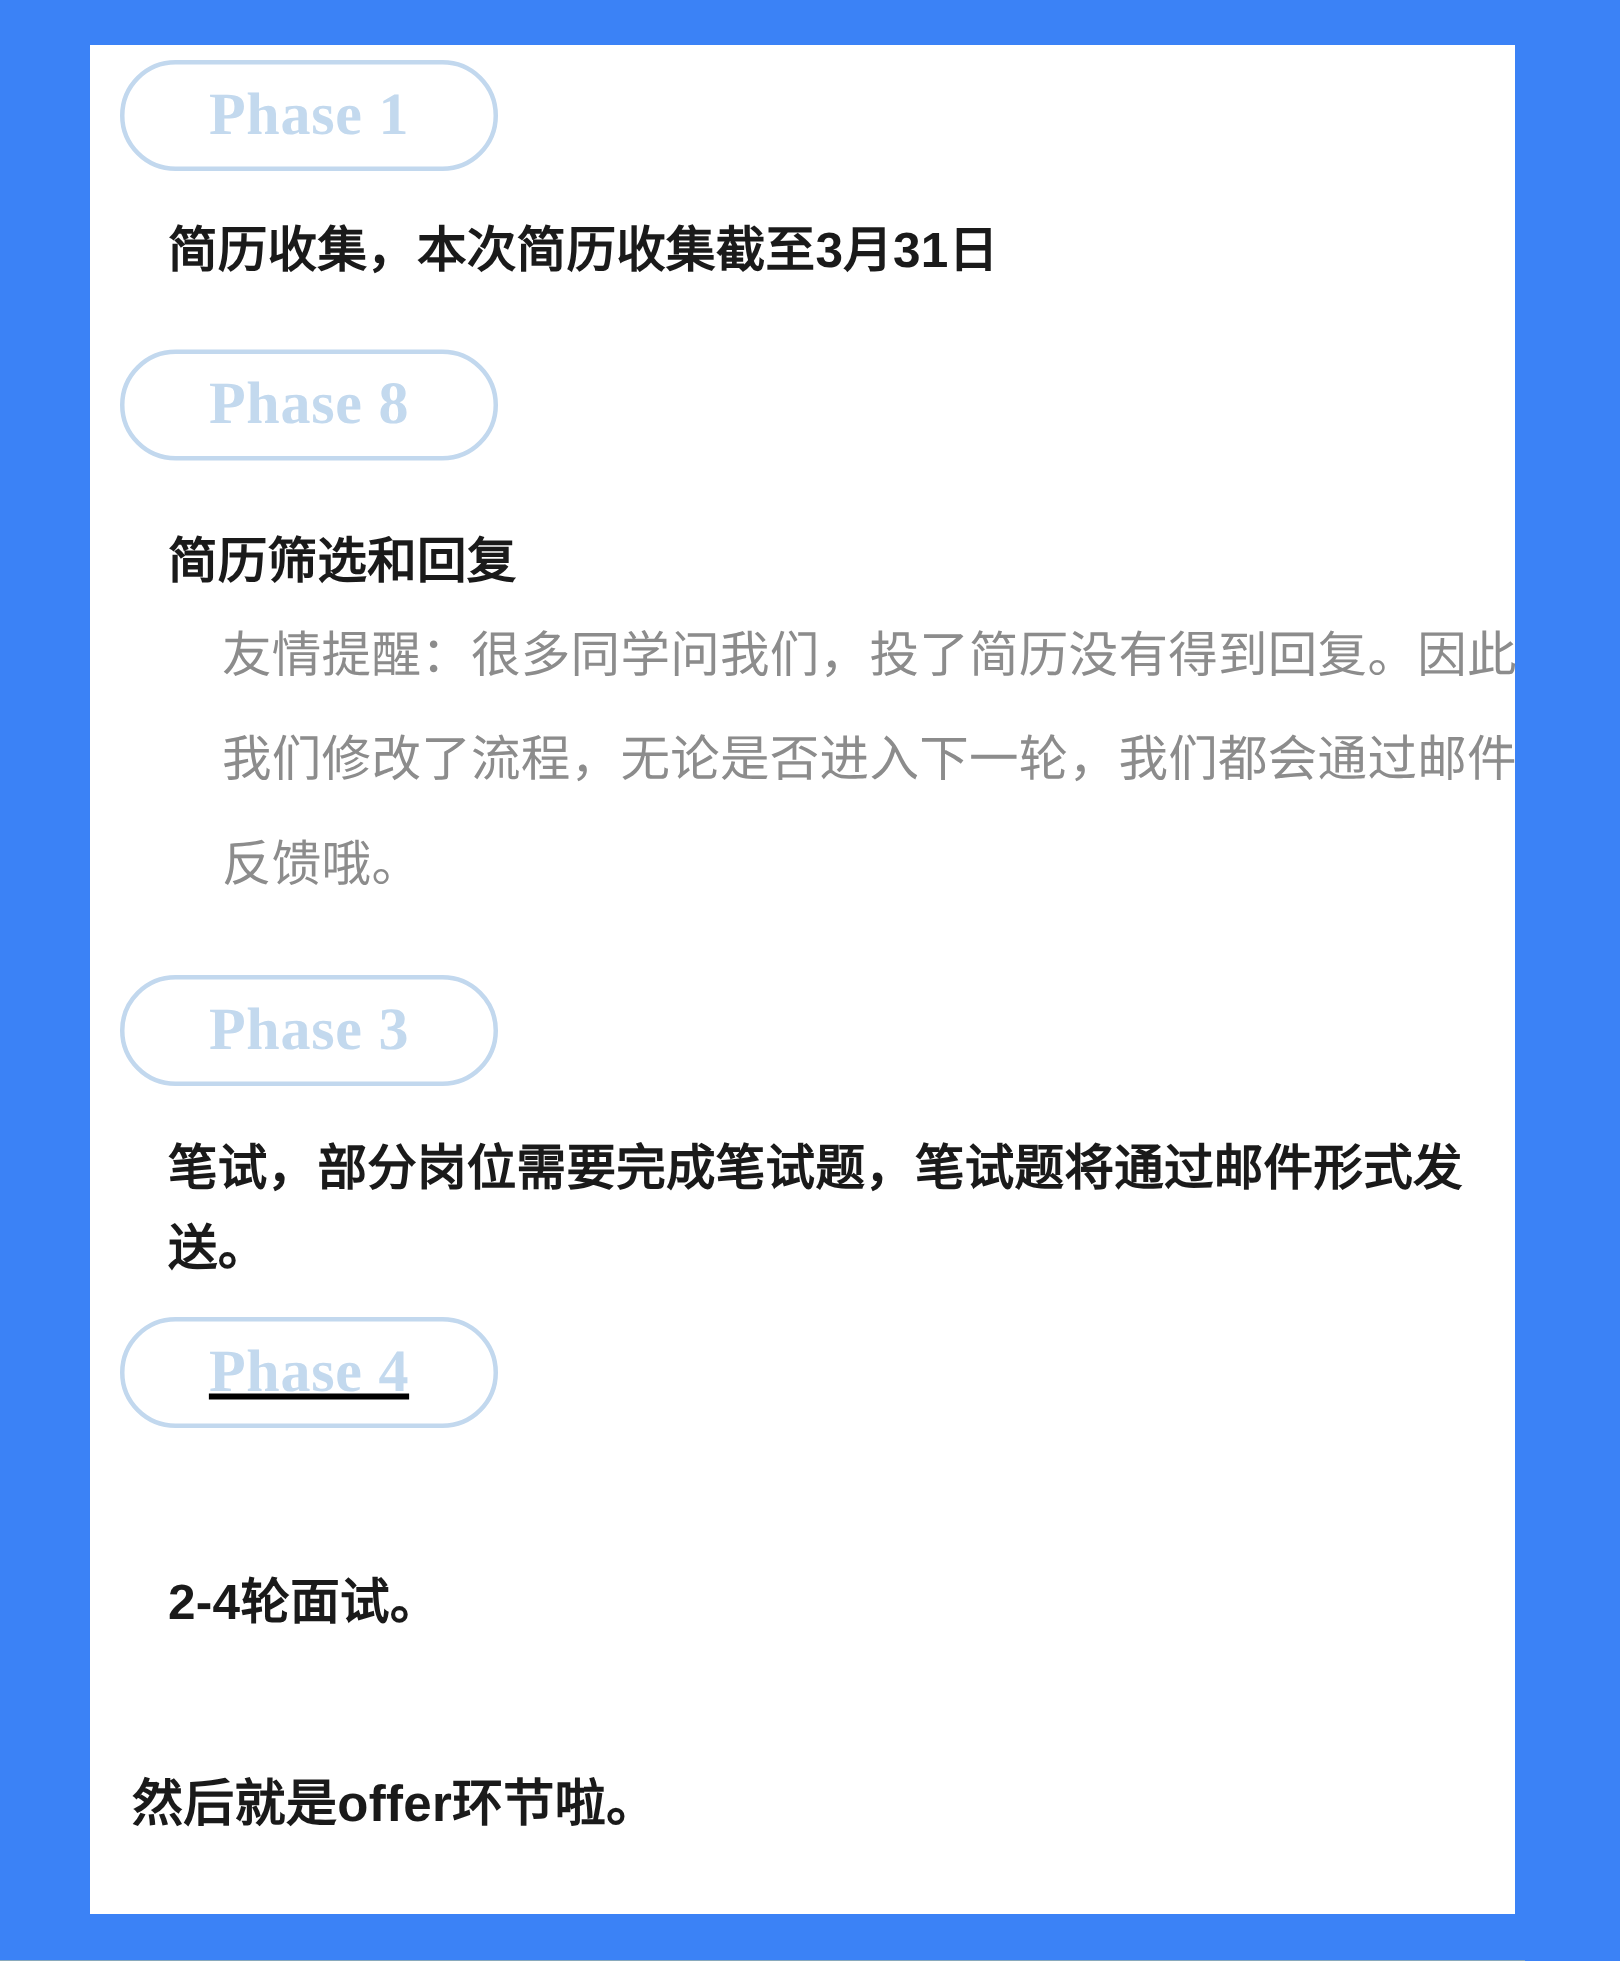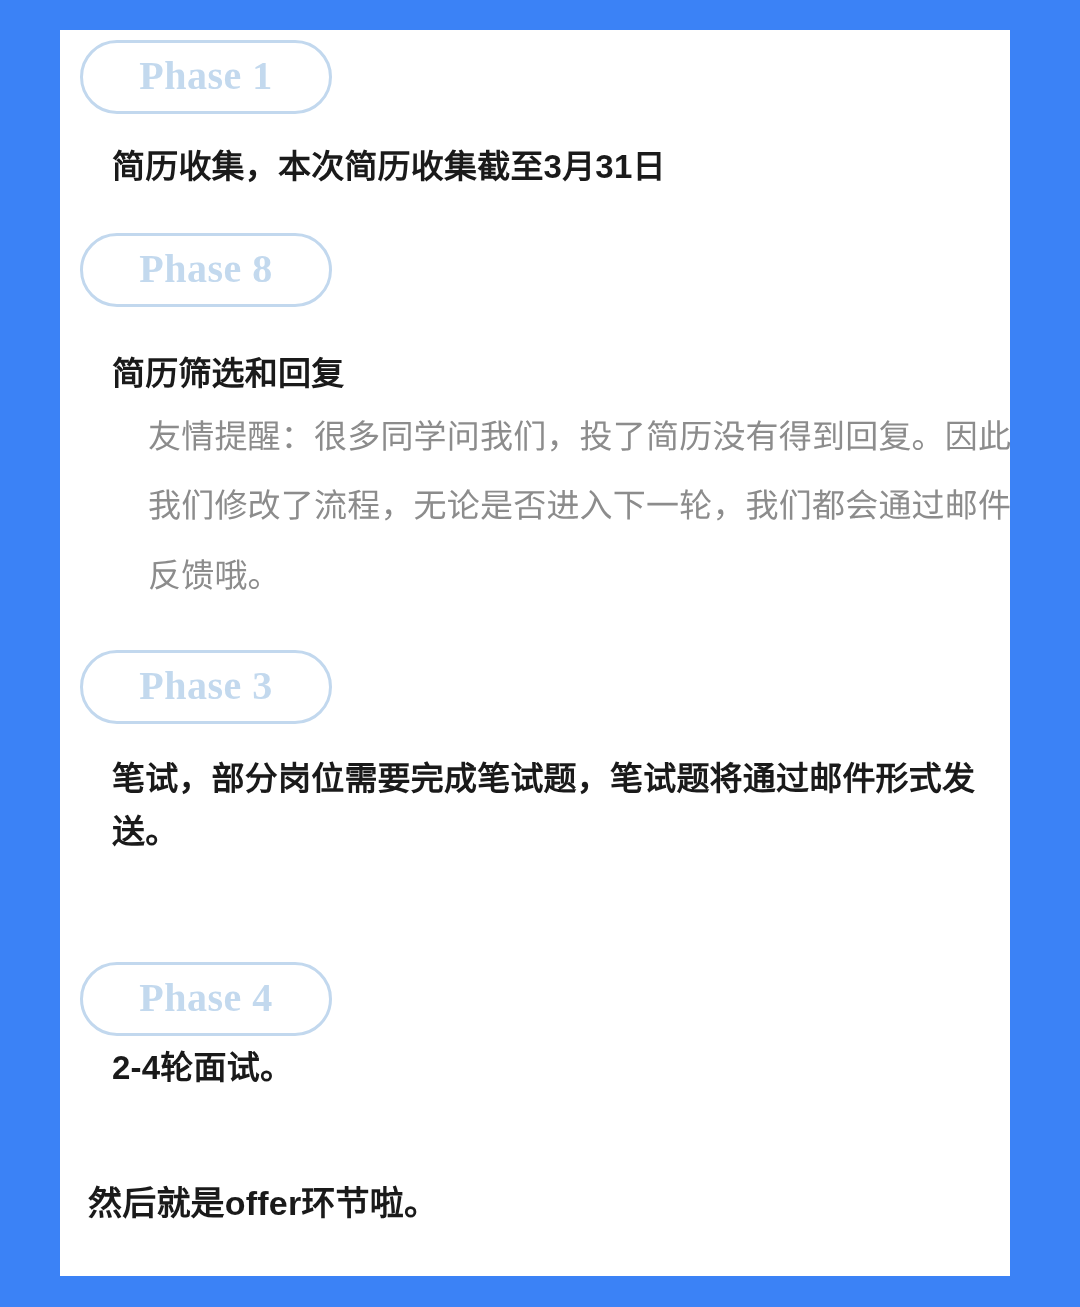--- a/index.html
+++ b/index.html
@@ -100,21 +100,21 @@
   #badge-1 { left: 20px;  top: 10px;  }
   #text-1  { left: 52px;  top: 110px; width: 860px; }
 
   #badge-2 { left: 20px;  top: 203px; }
   #text-2  { left: 52px;  top: 317px; width: 860px; }
   #note-2  { left: 52px;  top: 372px; width: 880px; margin-left: 36px; }
 
   #badge-3 { left: 20px;  top: 620px; }
   #text-3  { left: 52px;  top: 722px; width: 880px; }
 
-  #badge-4 { left: 20px;  top: 932px; }
+  #badge-4 { left: 20px;  top: 848px; text-decoration: underline; }
   #text-4  { left: 52px;  top: 1000px; width: 860px; margin-top: 11px; }
 
   #closing { left: 28px;  top: 1148px; width: 880px; }
 </style>
 </head>
 <body>
 
 <div class="page">
   <div class="card">
     <div class="card-inner">

